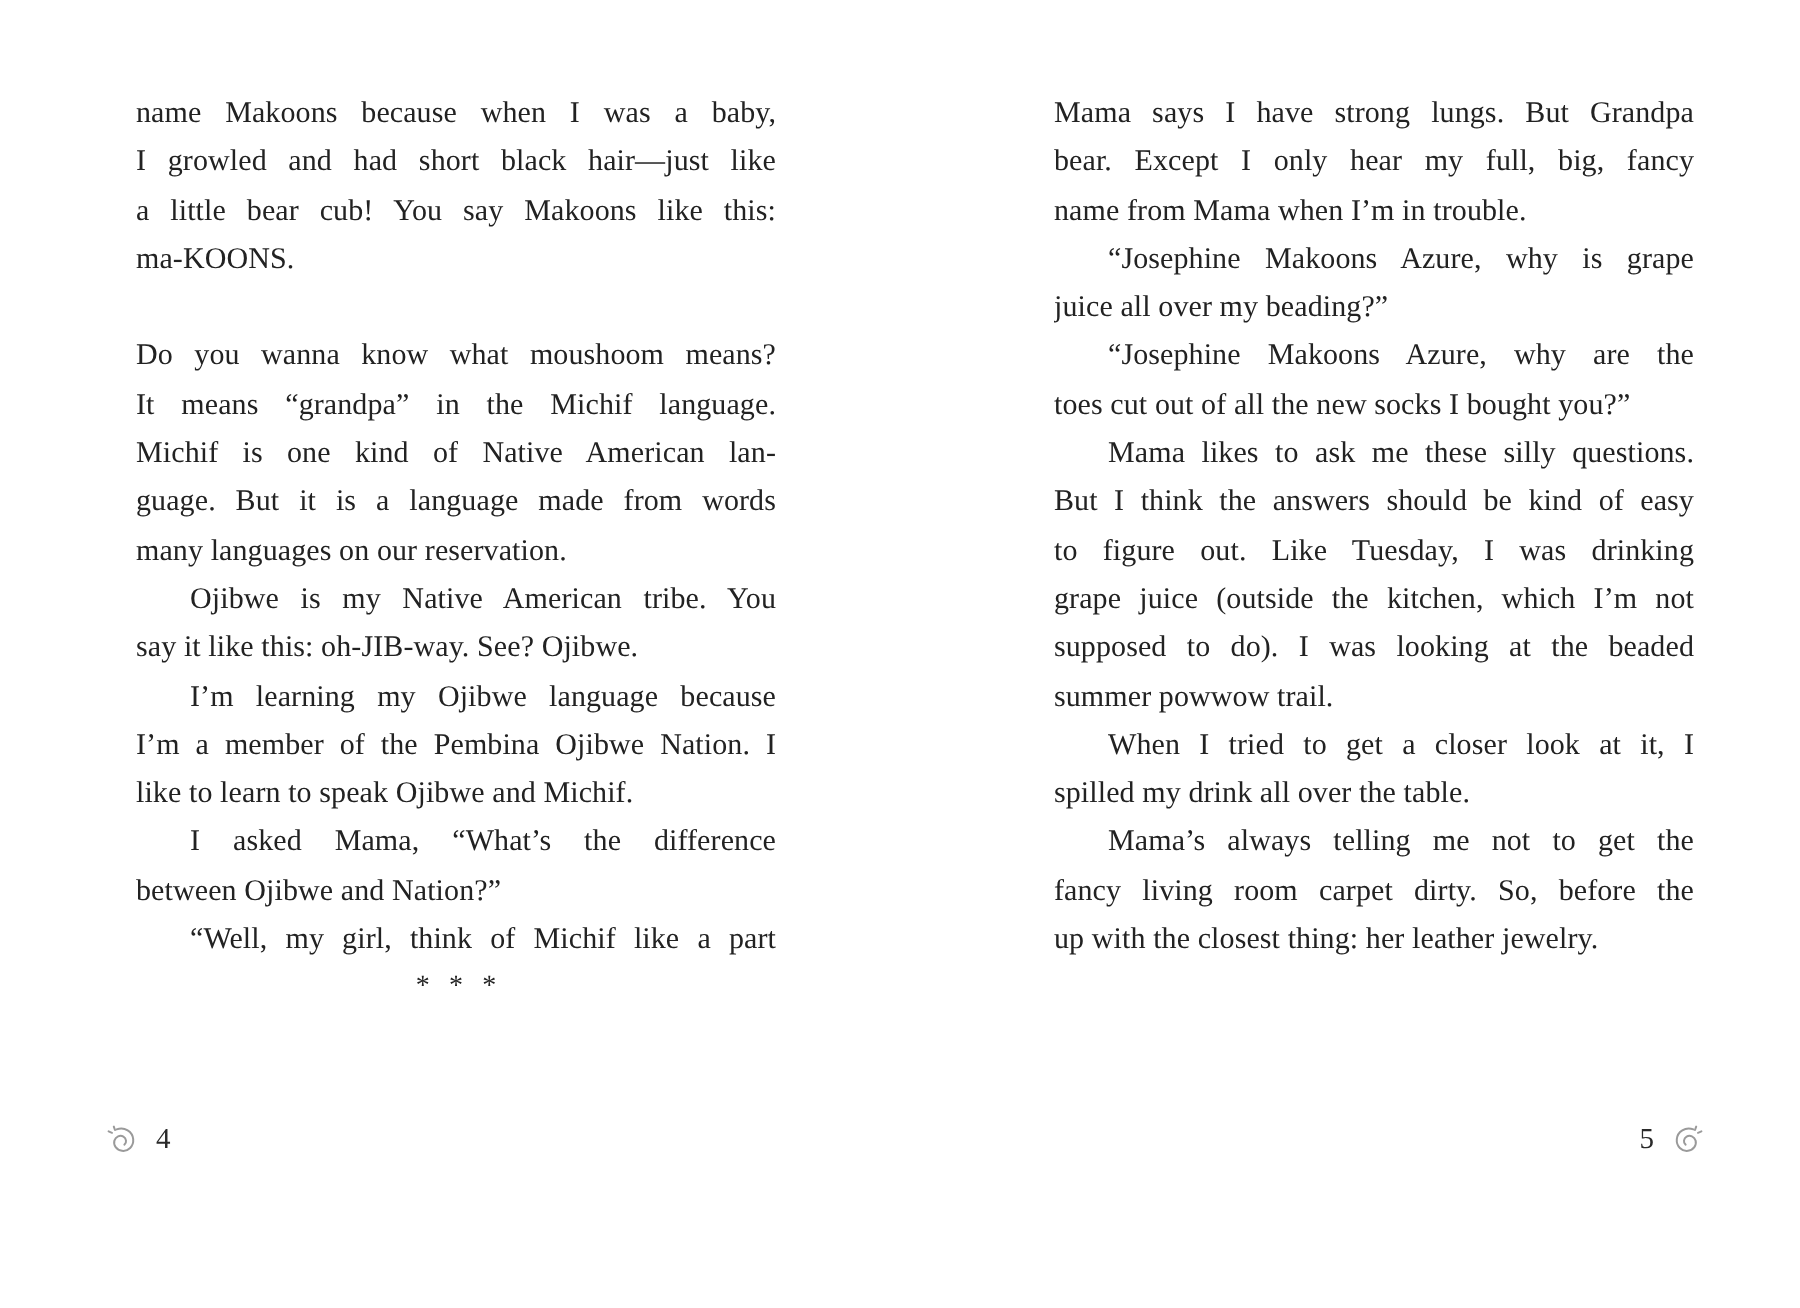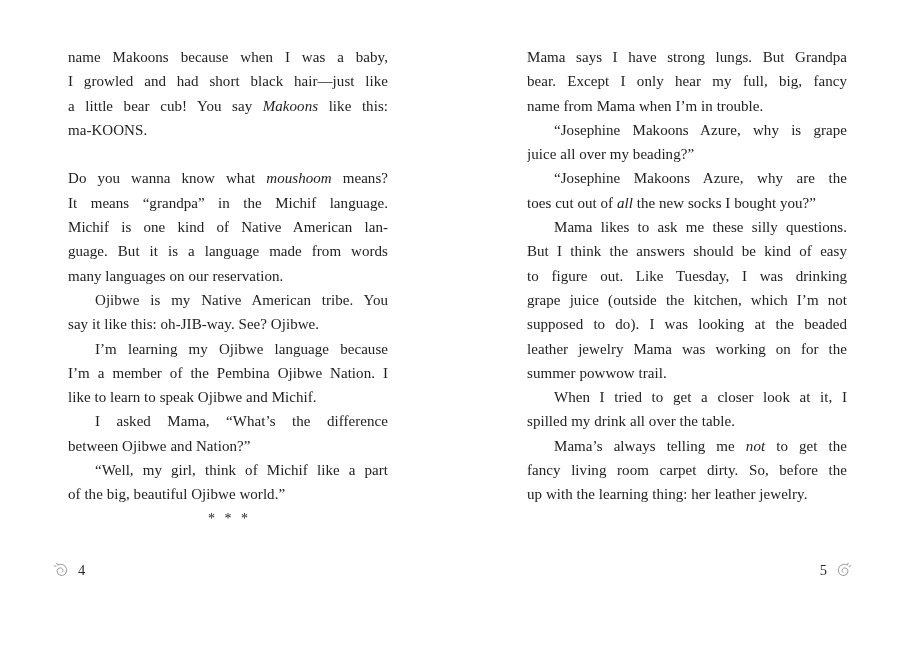--- a/index.html
+++ b/index.html
@@ -32,21 +32,21 @@
     line-height: 24.3px;
     font-size: 15px;
     overflow: hidden;
     letter-spacing: 0.05px;
   }
   .line:not(.just) { white-space: nowrap; }
   .line.just { text-align: justify; text-align-last: justify; }
   .line.indent { padding-left: 27px; }
   .line.center { text-align: center; }
   .line.stars { word-spacing: 6px; font-size: 14px; }
-  .it { font-style: italic; }
+  .it { }
   .footer {
     position: absolute;
     top: 560px;
     display: flex;
     align-items: center;
     gap: 9px;
     height: 20px;
   }
   .footer-left { left: 53px; }
   .footer-right { right: 48px; }
@@ -77,21 +77,20 @@
         <div class="line just"><span>guage. But it is a language made from words</span></div>
         <div class="line"><span>many languages on our reservation.</span></div>
         <div class="line just indent"><span>Ojibwe is my Native American tribe. You</span></div>
         <div class="line"><span>say it like this: oh-JIB-way. See? Ojibwe.</span></div>
         <div class="line just indent"><span>I’m learning my Ojibwe language because</span></div>
         <div class="line just"><span>I’m a member of the Pembina Ojibwe Nation. I</span></div>
         <div class="line"><span>like to learn to speak Ojibwe and Michif.</span></div>
         <div class="line just indent"><span>I asked Mama, “What’s the difference</span></div>
         <div class="line"><span>between Ojibwe and Nation?”</span></div>
         <div class="line just indent"><span>“Well, my girl, think of Michif like a part</span></div>
-        <div class="line"><span>of the big, beautiful Ojibwe world.”</span></div>
         <div class="line center stars"><span>* * *</span></div>
       </div>
     <footer class="footer footer-left">
       <span class="ornament">
         <svg width="16" height="16" viewBox="0 0 16 16">
           <g fill="none" stroke="#9a9a9a" stroke-width="1" stroke-linecap="round">
             <path d="M3.9 1.3 L4.5 3.0"></path>
             <path d="M1.3 3.7 L3.0 4.4"></path>
             <path d="M5.3 2.7 C 9.3 1.2, 13.3 3.8, 13.6 7.6 C 13.9 11.2, 11.1 13.8, 8.0 13.4 C 5.2 13.0, 3.6 10.6, 4.2 8.3 C 4.8 6.3, 7.0 5.3, 8.7 6.3 C 10.2 7.2, 10.5 9.3, 9.2 10.3"></path>
           </g>
@@ -108,27 +107,26 @@
         <div class="line"><span>name from Mama when I’m in trouble.</span></div>
         <div class="line just indent"><span>“Josephine Makoons Azure, why is grape</span></div>
         <div class="line"><span>juice all over my beading?”</span></div>
         <div class="line just indent"><span>“Josephine Makoons Azure, why are the</span></div>
         <div class="line"><span>toes cut out of </span><span class="it">all</span><span> the new socks I bought you?”</span></div>
         <div class="line just indent"><span>Mama likes to ask me these silly questions.</span></div>
         <div class="line just"><span>But I think the answers should be kind of easy</span></div>
         <div class="line just"><span>to figure out. Like Tuesday, I was drinking</span></div>
         <div class="line just"><span>grape juice (outside the kitchen, which I’m not</span></div>
         <div class="line just"><span>supposed to do). I was looking at the beaded</span></div>
-        <div class="line just"><span>leather jewelry Mama was working on for the</span></div>
         <div class="line"><span>summer powwow trail.</span></div>
         <div class="line just indent"><span>When I tried to get a closer look at it, I</span></div>
         <div class="line"><span>spilled my drink all over the table.</span></div>
         <div class="line just indent"><span>Mama’s always telling me </span><span class="it">not</span><span> to get the</span></div>
         <div class="line just"><span>fancy living room carpet dirty. So, before the</span></div>
-        <div class="line"><span>up with the learning thing: her leather jewelry.</span></div>
+        <div class="line"><span>up with the closest thing: her leather jewelry.</span></div>
       </div>
     <footer class="footer footer-right">
       <span class="pagenum">5</span>
       <span class="ornament ornament-mirrored">
         <svg width="16" height="16" viewBox="0 0 16 16">
           <g fill="none" stroke="#9a9a9a" stroke-width="1" stroke-linecap="round">
             <path d="M3.9 1.3 L4.5 3.0"></path>
             <path d="M1.3 3.7 L3.0 4.4"></path>
             <path d="M5.3 2.7 C 9.3 1.2, 13.3 3.8, 13.6 7.6 C 13.9 11.2, 11.1 13.8, 8.0 13.4 C 5.2 13.0, 3.6 10.6, 4.2 8.3 C 4.8 6.3, 7.0 5.3, 8.7 6.3 C 10.2 7.2, 10.5 9.3, 9.2 10.3"></path>
           </g>

